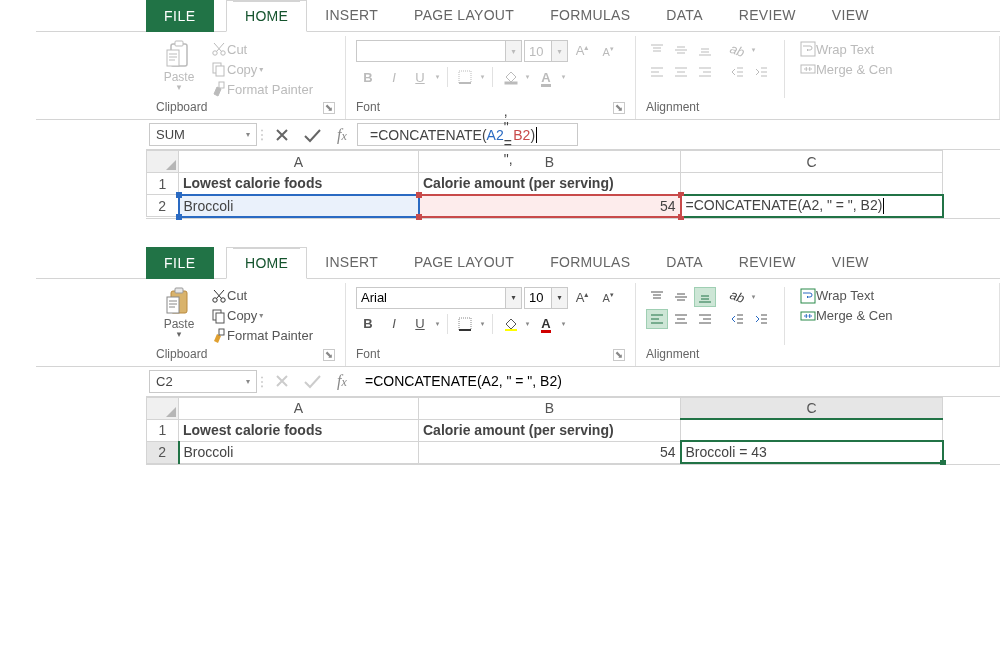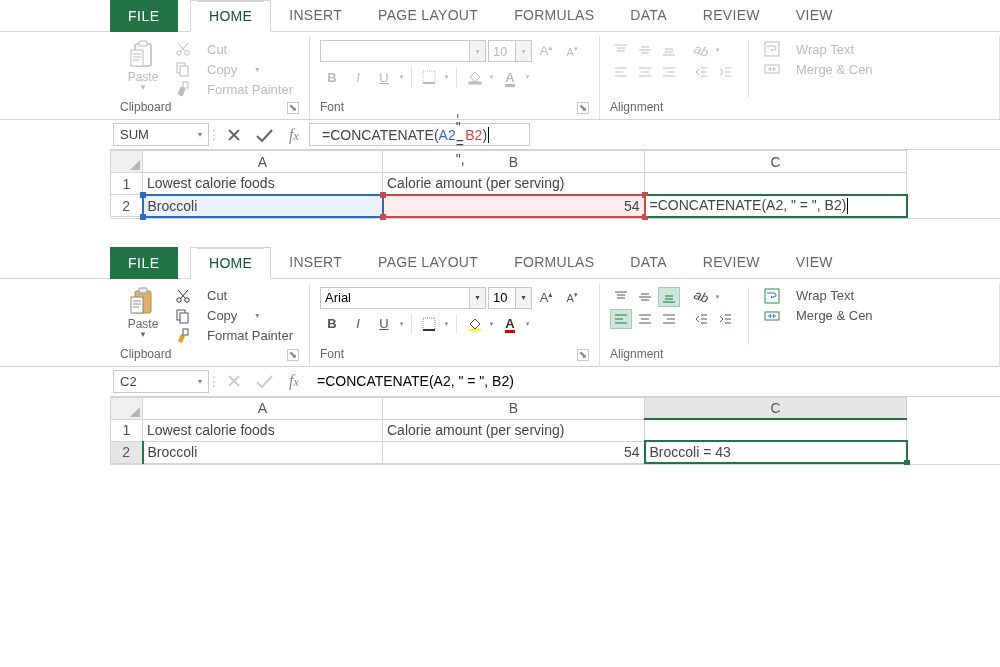--- a/index.html
+++ b/index.html
@@ -1,17 +1,17 @@
 <!DOCTYPE html>
 <html><head>
 <meta charset="utf-8">
 <style>
   * { box-sizing: border-box; margin: 0; padding: 0; }
   body { font-family: "Segoe UI", Tahoma, sans-serif; font-size: 13px; background: #fff; color: #444; }
-  .app { width: 1000px; }
+  .app { width: 1000px; padding-left: 36px; }
 
   
   .tabs { display: flex; align-items: flex-end; border-bottom: 1px solid #d4d4d4; height: 32px; padding-left: 110px; position: relative; }
   .tab-file { position: absolute; left: 110px; top: 0; height: 32px; background: #217346; color: #fff; padding: 0 18px; display: flex; align-items: center; font-size: 14px; letter-spacing: 0.5px; }
   .tab { padding: 0 18px; height: 32px; display: flex; align-items: center; color: #666; font-size: 14px; letter-spacing: 0.3px; cursor: pointer; position: relative; }
   .tab.active { color: #14532d; }
   .tab.active::after { content: ""; position: absolute; left: 6px; right: 6px; top: 0; height: 2px; border-top: 1px solid #d4d4d4; }
   .tab.active-border { border-top: 1px solid #d4d4d4; border-left: 1px solid #d4d4d4; border-right: 1px solid #d4d4d4; border-bottom: 1px solid #fff; margin-bottom: -1px; background:#fff; }
   .tabs .spacer-file { width: 80px; flex-shrink: 0; }
 
@@ -20,21 +20,21 @@
   .group { border-right: 1px solid #e1e1e1; padding: 4px 10px 2px 10px; display: flex; flex-direction: column; }
   .group-body { display: flex; align-items: flex-start; gap: 6px; flex: 1; }
   .group-label { text-align: left; color: #666; font-size: 12px; padding: 2px 0 3px; position: relative; }
   .group-label .launcher { position: absolute; right: 0; bottom: 3px; font-size: 10px; color: #888; border: 1px solid #c9c9c9; width: 12px; height: 12px; display: flex; align-items: center; justify-content: center; line-height: 1; }
   .col { display: flex; flex-direction: column; gap: 2px; }
   .row { display: flex; align-items: center; gap: 2px; }
 
   .big-btn { display: flex; flex-direction: column; align-items: center; width: 46px; color: #666; font-size: 12px; cursor: pointer; }
   .big-btn .caret { font-size: 9px; margin-top: -2px; }
 
-  .small-btn { display: flex; align-items: center; gap: 16px; color: #555; font-size: 13px; padding: 1px 3px; cursor: pointer; }
+  .small-btn { display: flex; align-items: center; gap: 0; color: #555; font-size: 13px; padding: 1px 3px; cursor: pointer; }
   .small-btn .caret { font-size: 8px; color: #888; margin-left: 2px; }
 
   .icon-box { width: 16px; height: 16px; display: inline-flex; align-items: center; justify-content: center; }
   .icon-lg { width: 30px; height: 30px; }
 
   .font-combo { display: flex; }
   .font-combo input { border: 1px solid #c9c9c9; height: 22px; padding: 0 4px; font-size: 13px; }
   .font-combo .dd { border: 1px solid #c9c9c9; border-left: none; width: 16px; display: flex; align-items: center; justify-content: center; font-size: 8px; background: #f3f3f3; }
 
   .style-btn { width: 24px; height: 22px; display: flex; align-items: center; justify-content: center; border: 1px solid transparent; cursor: pointer; color: #555; }
@@ -44,40 +44,40 @@
   .disabled { color: #bbb !important; }
   .disabled svg, .disabled * { color: #bbb !important; stroke: #bbb !important; }
   .disabled input { color: #bbb; background: #fff; }
   .disabled .dd { color: #bbb; }
 
   .align-cell { width: 22px; height: 20px; display: flex; align-items: center; justify-content: center; cursor: pointer; }
   .align-cell.selected { background: #cde6d6; border: 1px solid #9fcfb3; }
 
   
   .fx-bar { display: flex; align-items: stretch; border-bottom: 1px solid #d4d4d4; height: 30px; margin-left: 110px; }
-  .name-box { width: 96px; border: 1px solid #c9c9c9; margin: 3px 0 3px 3px; display: flex; align-items: center; padding: 0 6px; background: #fff; }
+  .name-box { width: 108px; border: 1px solid #c9c9c9; margin: 3px 0 3px 3px; display: flex; align-items: center; padding: 0 6px; background: #fff; }
   .name-box .dd { margin-left: auto; font-size: 8px; color: #888; }
   .fx-sep { width: 10px; display: flex; align-items: center; justify-content: center; color: #bbb; }
   .fx-btn { width: 30px; display: flex; align-items: center; justify-content: center; color: #999; cursor: pointer; }
   .fx-btn.active-fx { color: #444; }
   .fx-input { flex: 1; border: none; padding: 0 8px; font-size: 14px; font-family: "Segoe UI", Arial, sans-serif; outline: none; }
   .fx-formula { padding: 4px 8px; font-size: 14px; display: flex; align-items: center; flex: 1; }
   .fx-input-wrap { display:flex; align-items:center; border:1px solid #c9c9c9; margin:3px 3px 3px 0; padding:0 4px; }
 
   
   .grid-wrap { margin-left: 110px; border-bottom: 1px solid #d4d4d4; }
   table.grid { border-collapse: collapse; table-layout: fixed; }
   .grid th, .grid td { border: 1px solid #d4d4d4; font-size: 14px; }
   .grid thead th { background: #fff; color: #555; font-weight: normal; text-align: center; height: 22px; }
   .grid thead th.corner { background: #f0f0f0; width: 32px; position: relative; }
   .grid thead th.corner::after { content: ""; position: absolute; right: 2px; bottom: 2px; border-style: solid; border-width: 0 0 10px 10px; border-color: transparent transparent #b6b6b6 transparent; }
   .grid tbody th { background: #fff; color: #555; font-weight: normal; text-align: center; width: 32px; }
   .grid tbody th.sel { background: #e6e6e6; border-right: 2px solid #217346; }
   .grid td { height: 22px; padding: 0 4px; background: #fff; }
-  .grid td.bold { font-weight: normal; margin-left: 44px; }
+  .grid td.bold { font-weight: bold; margin-left: 44px; }
   .grid td.right { text-align: right; }
   .col-a { width: 240px; }
   .col-b { width: 262px; }
   .col-c { width: 262px; }
   .grid thead th.sel-col { background: #e6e6e6; border-bottom: 2px solid #217346; }
 
   
   .cell-blue { background: #eaf1fb !important; border: 2px solid #2a6ac2 !important; position: relative; }
   .cell-red { background: #fdecec !important; border: 2px solid #c84a4a !important; position: relative; }
   .cell-green-editing { border: 2px solid #217346 !important; position: relative; }

